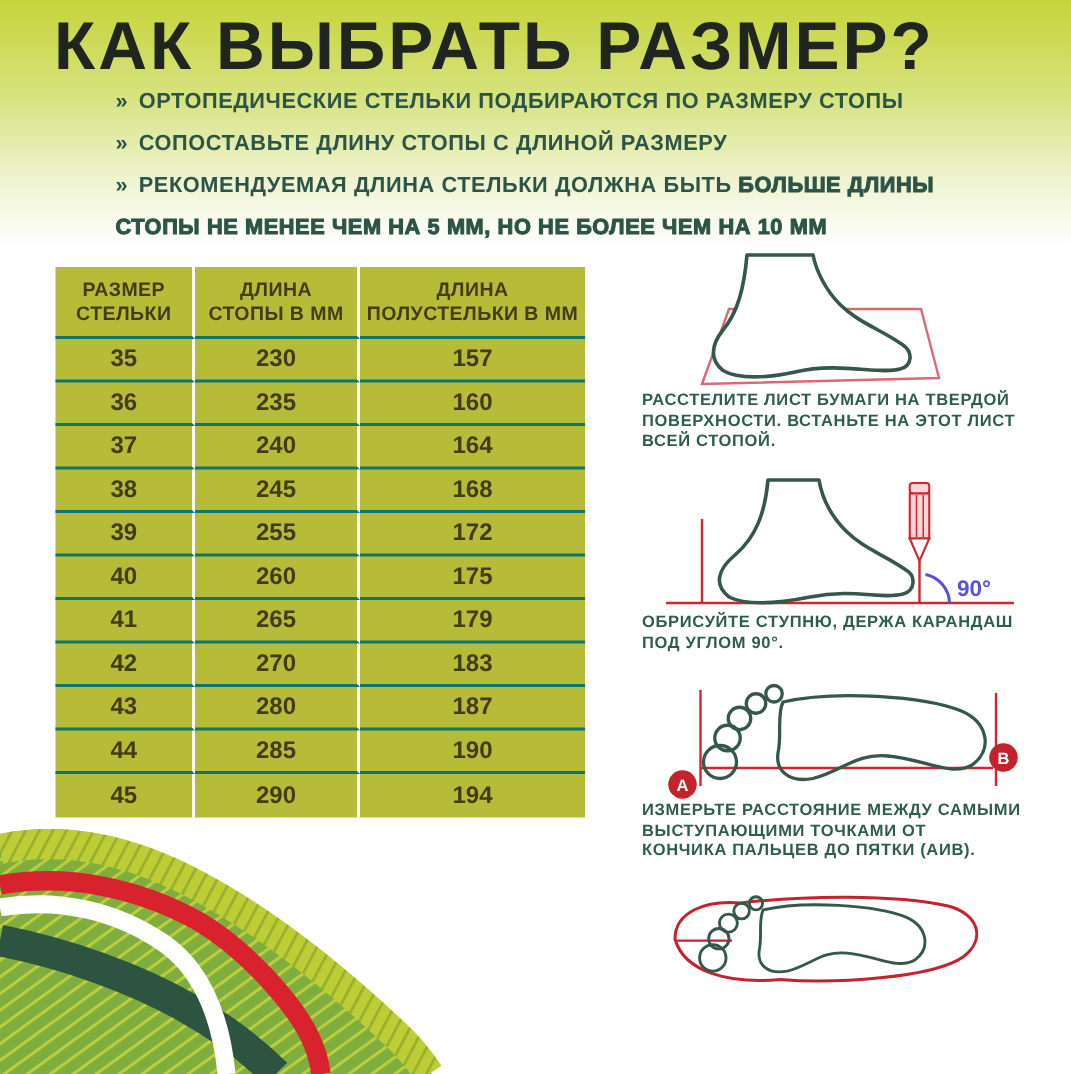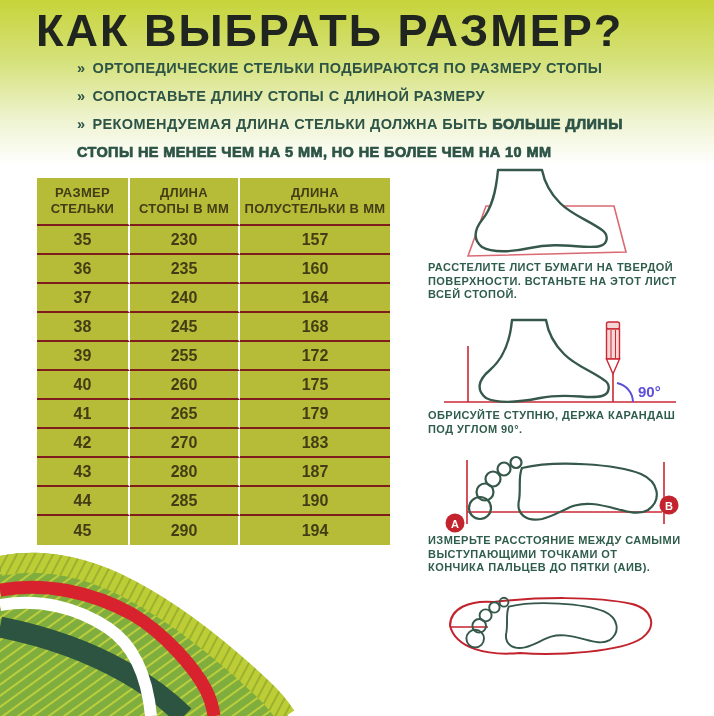--- a/index.html
+++ b/index.html
@@ -14,21 +14,21 @@
 
   .bullets { position:absolute; left:37px; top:54px;margin-left:40px; }
   .bullet-line { height:28px; line-height:28px; font-size:14.5px; font-weight:bold;
     color:#2d5446; letter-spacing:.4px; white-space:nowrap; }
   .bullet-line .marker { margin-right:7px; }
   .xb { -webkit-text-stroke:.7px currentColor; }
 
   .size-table { position:absolute; left:37px; top:178px; border-collapse:separate; border-spacing:0;
     background:#b6bb38; }
   .size-table th, .size-table td { text-align:center; vertical-align:middle; color:#423d15;
-    border-right:2px solid #fff; border-bottom:2px solid #7f1d1d; font-weight:bold; }
+    border-right:2px solid #fff; border-bottom:2px solid #0f766e; font-weight:bold; }
   .size-table th:last-child, .size-table td:last-child { border-right:none; }
   .size-table tbody tr:last-child td { border-bottom:none; }
   .size-table th { height:48px; font-size:13px; line-height:1.25; white-space:pre-line; letter-spacing:.3px; }
   .size-table td { height:29px; font-size:16px; }
   .col-size { width:93px; } .col-foot { width:110px; } .col-half { width:150px; }
 
   .step-illo { position:absolute; }
   .step-caption { position:absolute; left:428px; width:272px; font-size:11px; font-weight:bold;
     color:#2f5d4c; line-height:13.5px; letter-spacing:.45px; white-space:pre-line; }
 

